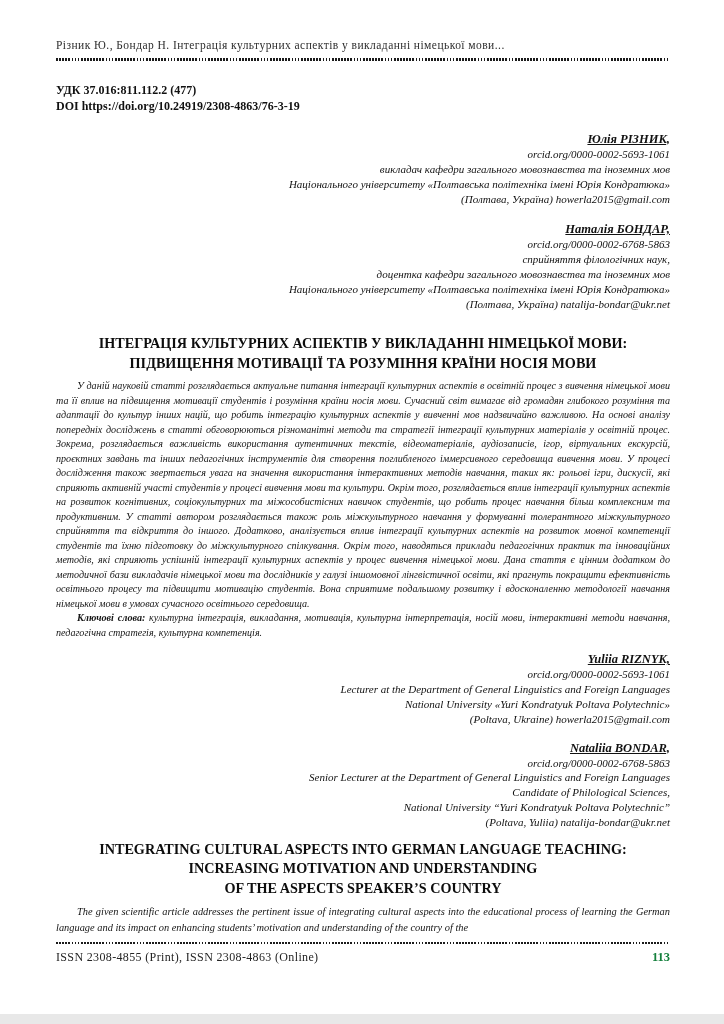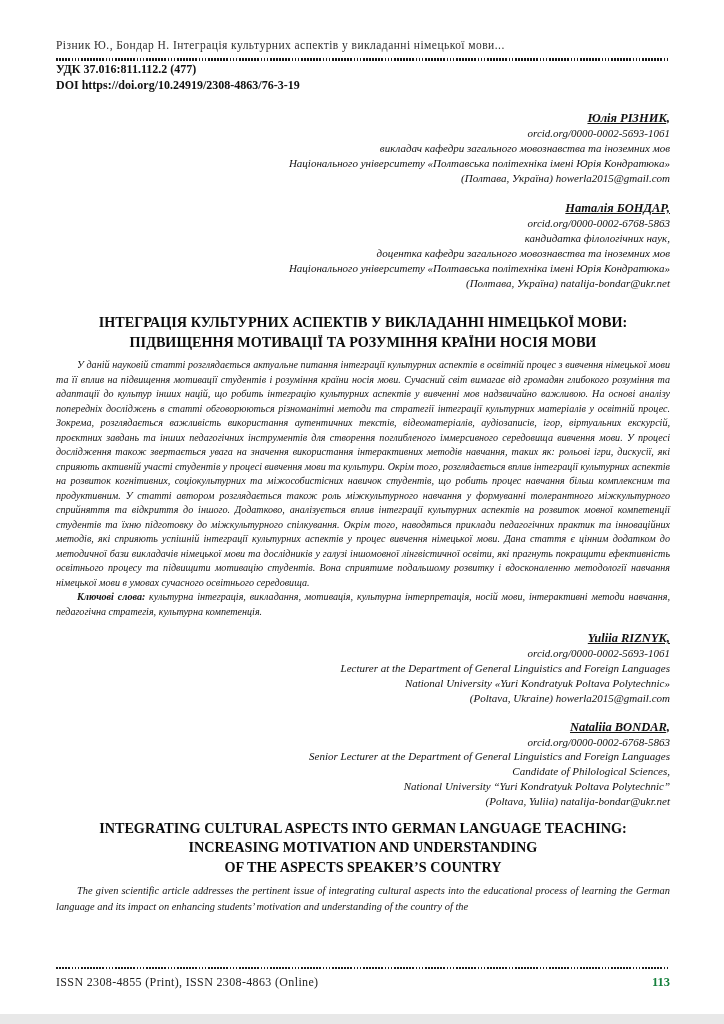--- a/index.html
+++ b/index.html
@@ -18,21 +18,21 @@
     font-size: 11.5px;
     letter-spacing: 0.45px;
     color: #2e2e2e;
     line-height: 15px;
   }
   .dotted-rule {
     margin-top: 5px;
     height: 2.5px;
     background: repeating-linear-gradient(90deg, #1b1b1b 0 1.7px, transparent 1.7px 3.1px);
   }
-  .meta-block { }
+  .meta-block { margin-top: 21px; }
   .meta-block div {
     font-weight: bold;
     font-size: 12px;
     line-height: 16px;
     color: #111;
   }
   .author-block { text-align: right; font-style: italic; }
   .author-block .author-name {
     font-weight: bold;
     font-size: 12.5px;
@@ -63,21 +63,21 @@
     text-align: justify;
     font-size: 10.1px;
     line-height: 14.5px;
     color: #141414;
   }
   .abstract p { text-indent: 21px; }
   .kw-label { font-weight: bold; }
   .abstract-en { margin-top: 6px; font-size: 10.4px; line-height: 15.5px; }
   .footer {
     position: absolute;
-    left: 56px; right: 54px; bottom: 24px;
+    left: 56px; right: 54px; bottom: 49px;
     background: #fff;
   }
   .footer-row {
     display: flex;
     justify-content: space-between;
     align-items: baseline;
     padding-top: 6px;
   }
   .footer-issn {
     font-size: 12px;
@@ -107,21 +107,21 @@
     <div class="author-name">Юлія РІЗНИК,</div>
     <div class="a-line">orcid.org/0000-0002-5693-1061</div>
     <div class="a-line">викладач кафедри загального мовознавства та іноземних мов</div>
     <div class="a-line">Національного університету «Полтавська політехніка імені Юрія Кондратюка»</div>
     <div class="a-line">(Полтава, Україна) howerla2015@gmail.com</div>
   </div>
 
   <div class="author-block ua-a2">
     <div class="author-name">Наталія БОНДАР,</div>
     <div class="a-line">orcid.org/0000-0002-6768-5863</div>
-    <div class="a-line">кандидатка філологічних наук,</div>
+    <div class="a-line">сприйняття філологічних наук,</div>
     <div class="a-line">доцентка кафедри загального мовознавства та іноземних мов</div>
     <div class="a-line">Національного університету «Полтавська політехніка імені Юрія Кондратюка»</div>
     <div class="a-line">(Полтава, Україна) natalija-bondar@ukr.net</div>
   </div>
 
   <div class="article-title title-ua">
     <div>ІНТЕГРАЦІЯ КУЛЬТУРНИХ АСПЕКТІВ У ВИКЛАДАННІ НІМЕЦЬКОЇ МОВИ:</div>
     <div>ПІДВИЩЕННЯ МОТИВАЦІЇ ТА РОЗУМІННЯ КРАЇНИ НОСІЯ МОВИ</div>
   </div>
 

